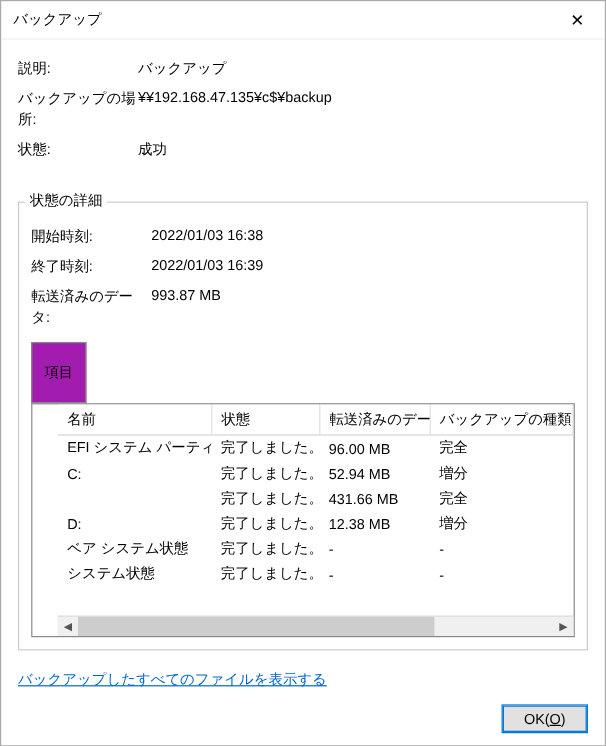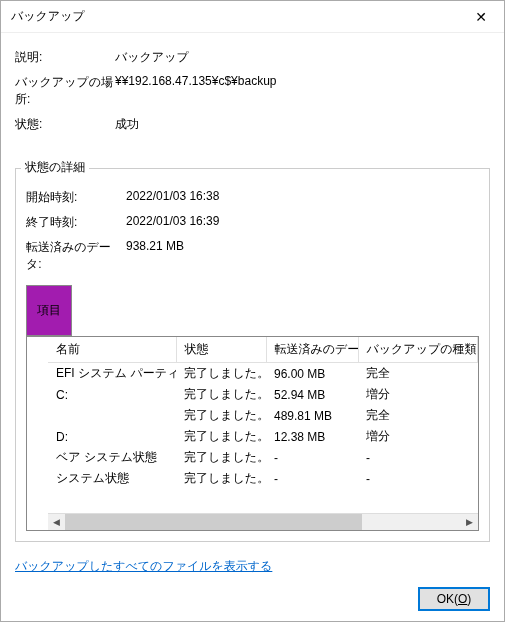--- a/index.html
+++ b/index.html
@@ -201,21 +201,21 @@
               <tr>
             <td class="inner-label">開始時刻:</td>
             <td>2022/01/03 16:38</td>
           </tr>
           <tr>
             <td class="inner-label">終了時刻:</td>
             <td>2022/01/03 16:39</td>
           </tr>
           <tr>
             <td class="inner-label">転送済みのデータ:</td>
-            <td>938.21 MB</td>
+            <td>993.87 MB</td>
           </tr>
         </tbody>
           </table>
 
         <span class="tab-btn">項目</span>
 
         <div class="table-wrap">
           <table class="data-table">
             <thead>
               <tr>
@@ -234,21 +234,21 @@
                 </tr>
                 <tr>
                   <td>C:</td>
                   <td>完了しました。</td>
                   <td>52.94 MB</td>
                   <td>増分</td>
                 </tr>
                 <tr>
                   <td></td>
                   <td>完了しました。</td>
-                  <td>489.81 MB</td>
+                  <td>431.66 MB</td>
                   <td>完全</td>
                 </tr>
                 <tr>
                   <td>D:</td>
                   <td>完了しました。</td>
                   <td>12.38 MB</td>
                   <td>増分</td>
                 </tr>
                 <tr>
                   <td>ベア システム状態</td>

